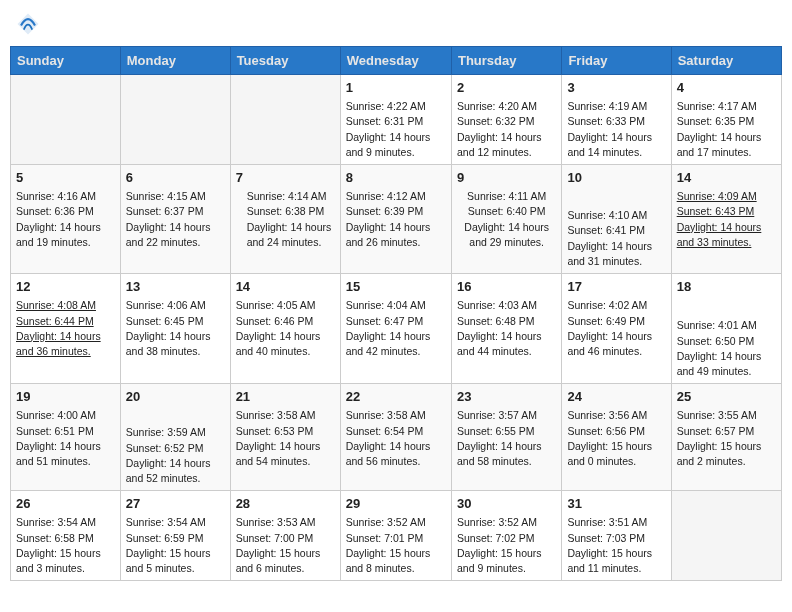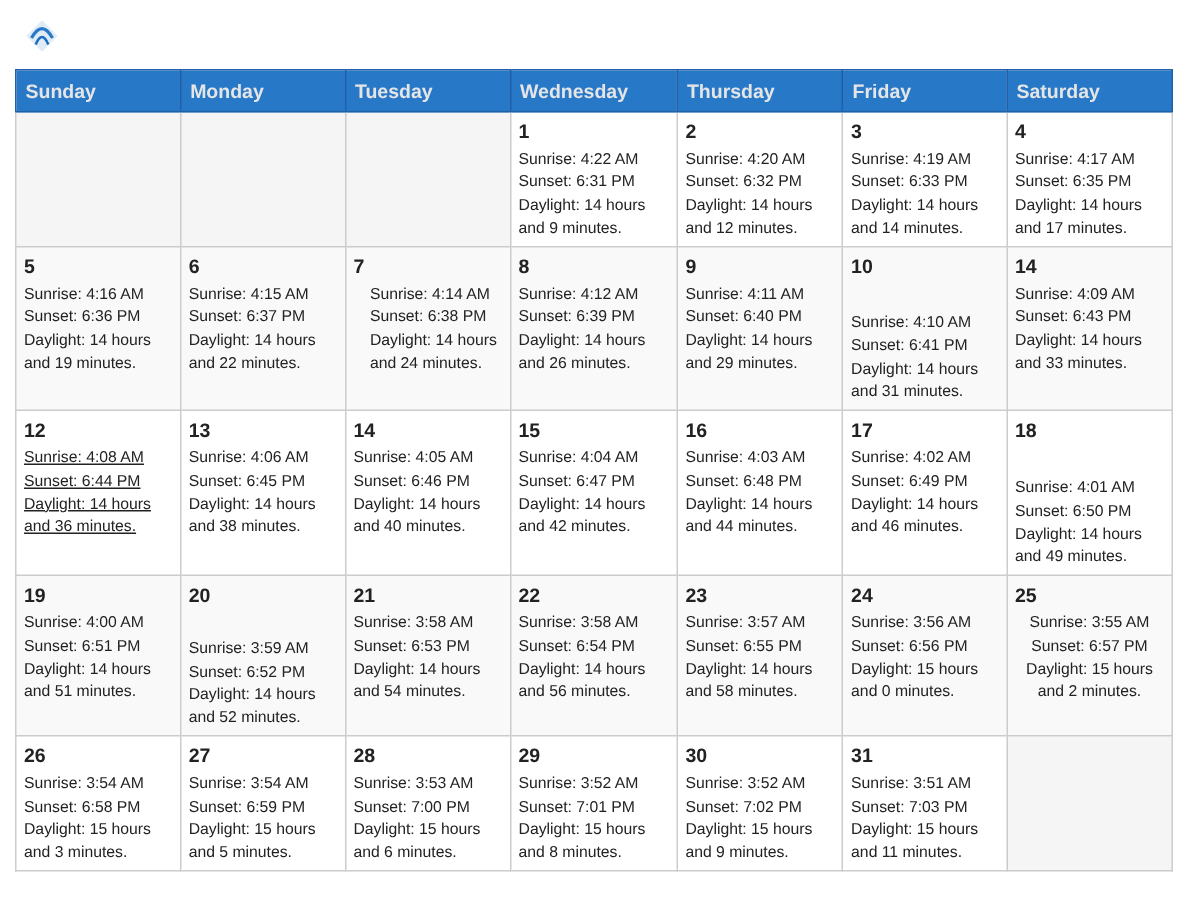--- a/index.html
+++ b/index.html
@@ -177,35 +177,35 @@
         </td>
         <td>
           <div class="day-number">8</div>
           <div class="day-info" style="white-space: pre-line;">Sunrise: 4:12 AM
 Sunset: 6:39 PM
 Daylight: 14 hours
 and 26 minutes.</div>
         </td>
         <td>
           <div class="day-number">9</div>
-          <div class="day-info" style="white-space: pre-line;">Sunrise: 4:11 AM
+          <div class="day-info" style="white-space: pre-line; text-align: center;">Sunrise: 4:11 AM
 Sunset: 6:40 PM
 Daylight: 14 hours
 and 29 minutes.</div>
         </td>
         <td>
           <div class="day-number">10</div>
           <div class="day-info" style="white-space: pre-line; margin-top: 21px;">Sunrise: 4:10 AM
 Sunset: 6:41 PM
 Daylight: 14 hours
 and 31 minutes.</div>
         </td>
         <td>
           <div class="day-number">14</div>
-          <div class="day-info" style="white-space: pre-line;">Sunrise: 4:09 AM
+          <div class="day-info" style="white-space: pre-line; text-decoration: underline;">Sunrise: 4:09 AM
 Sunset: 6:43 PM
 Daylight: 14 hours
 and 33 minutes.</div>
         </td>
       </tr>
       <tr>
         <td>
           <div class="day-number">12</div>
           <div class="day-info" style="white-space: pre-line; text-decoration: underline;">Sunrise: 4:08 AM
 Sunset: 6:44 PM
@@ -293,21 +293,21 @@
         </td>
         <td>
           <div class="day-number">24</div>
           <div class="day-info" style="white-space: pre-line;">Sunrise: 3:56 AM
 Sunset: 6:56 PM
 Daylight: 15 hours
 and 0 minutes.</div>
         </td>
         <td>
           <div class="day-number">25</div>
-          <div class="day-info" style="white-space: pre-line; text-align: center;">Sunrise: 3:55 AM
+          <div class="day-info" style="white-space: pre-line;">Sunrise: 3:55 AM
 Sunset: 6:57 PM
 Daylight: 15 hours
 and 2 minutes.</div>
         </td>
       </tr>
       <tr>
         <td>
           <div class="day-number">26</div>
           <div class="day-info" style="white-space: pre-line;">Sunrise: 3:54 AM
 Sunset: 6:58 PM

